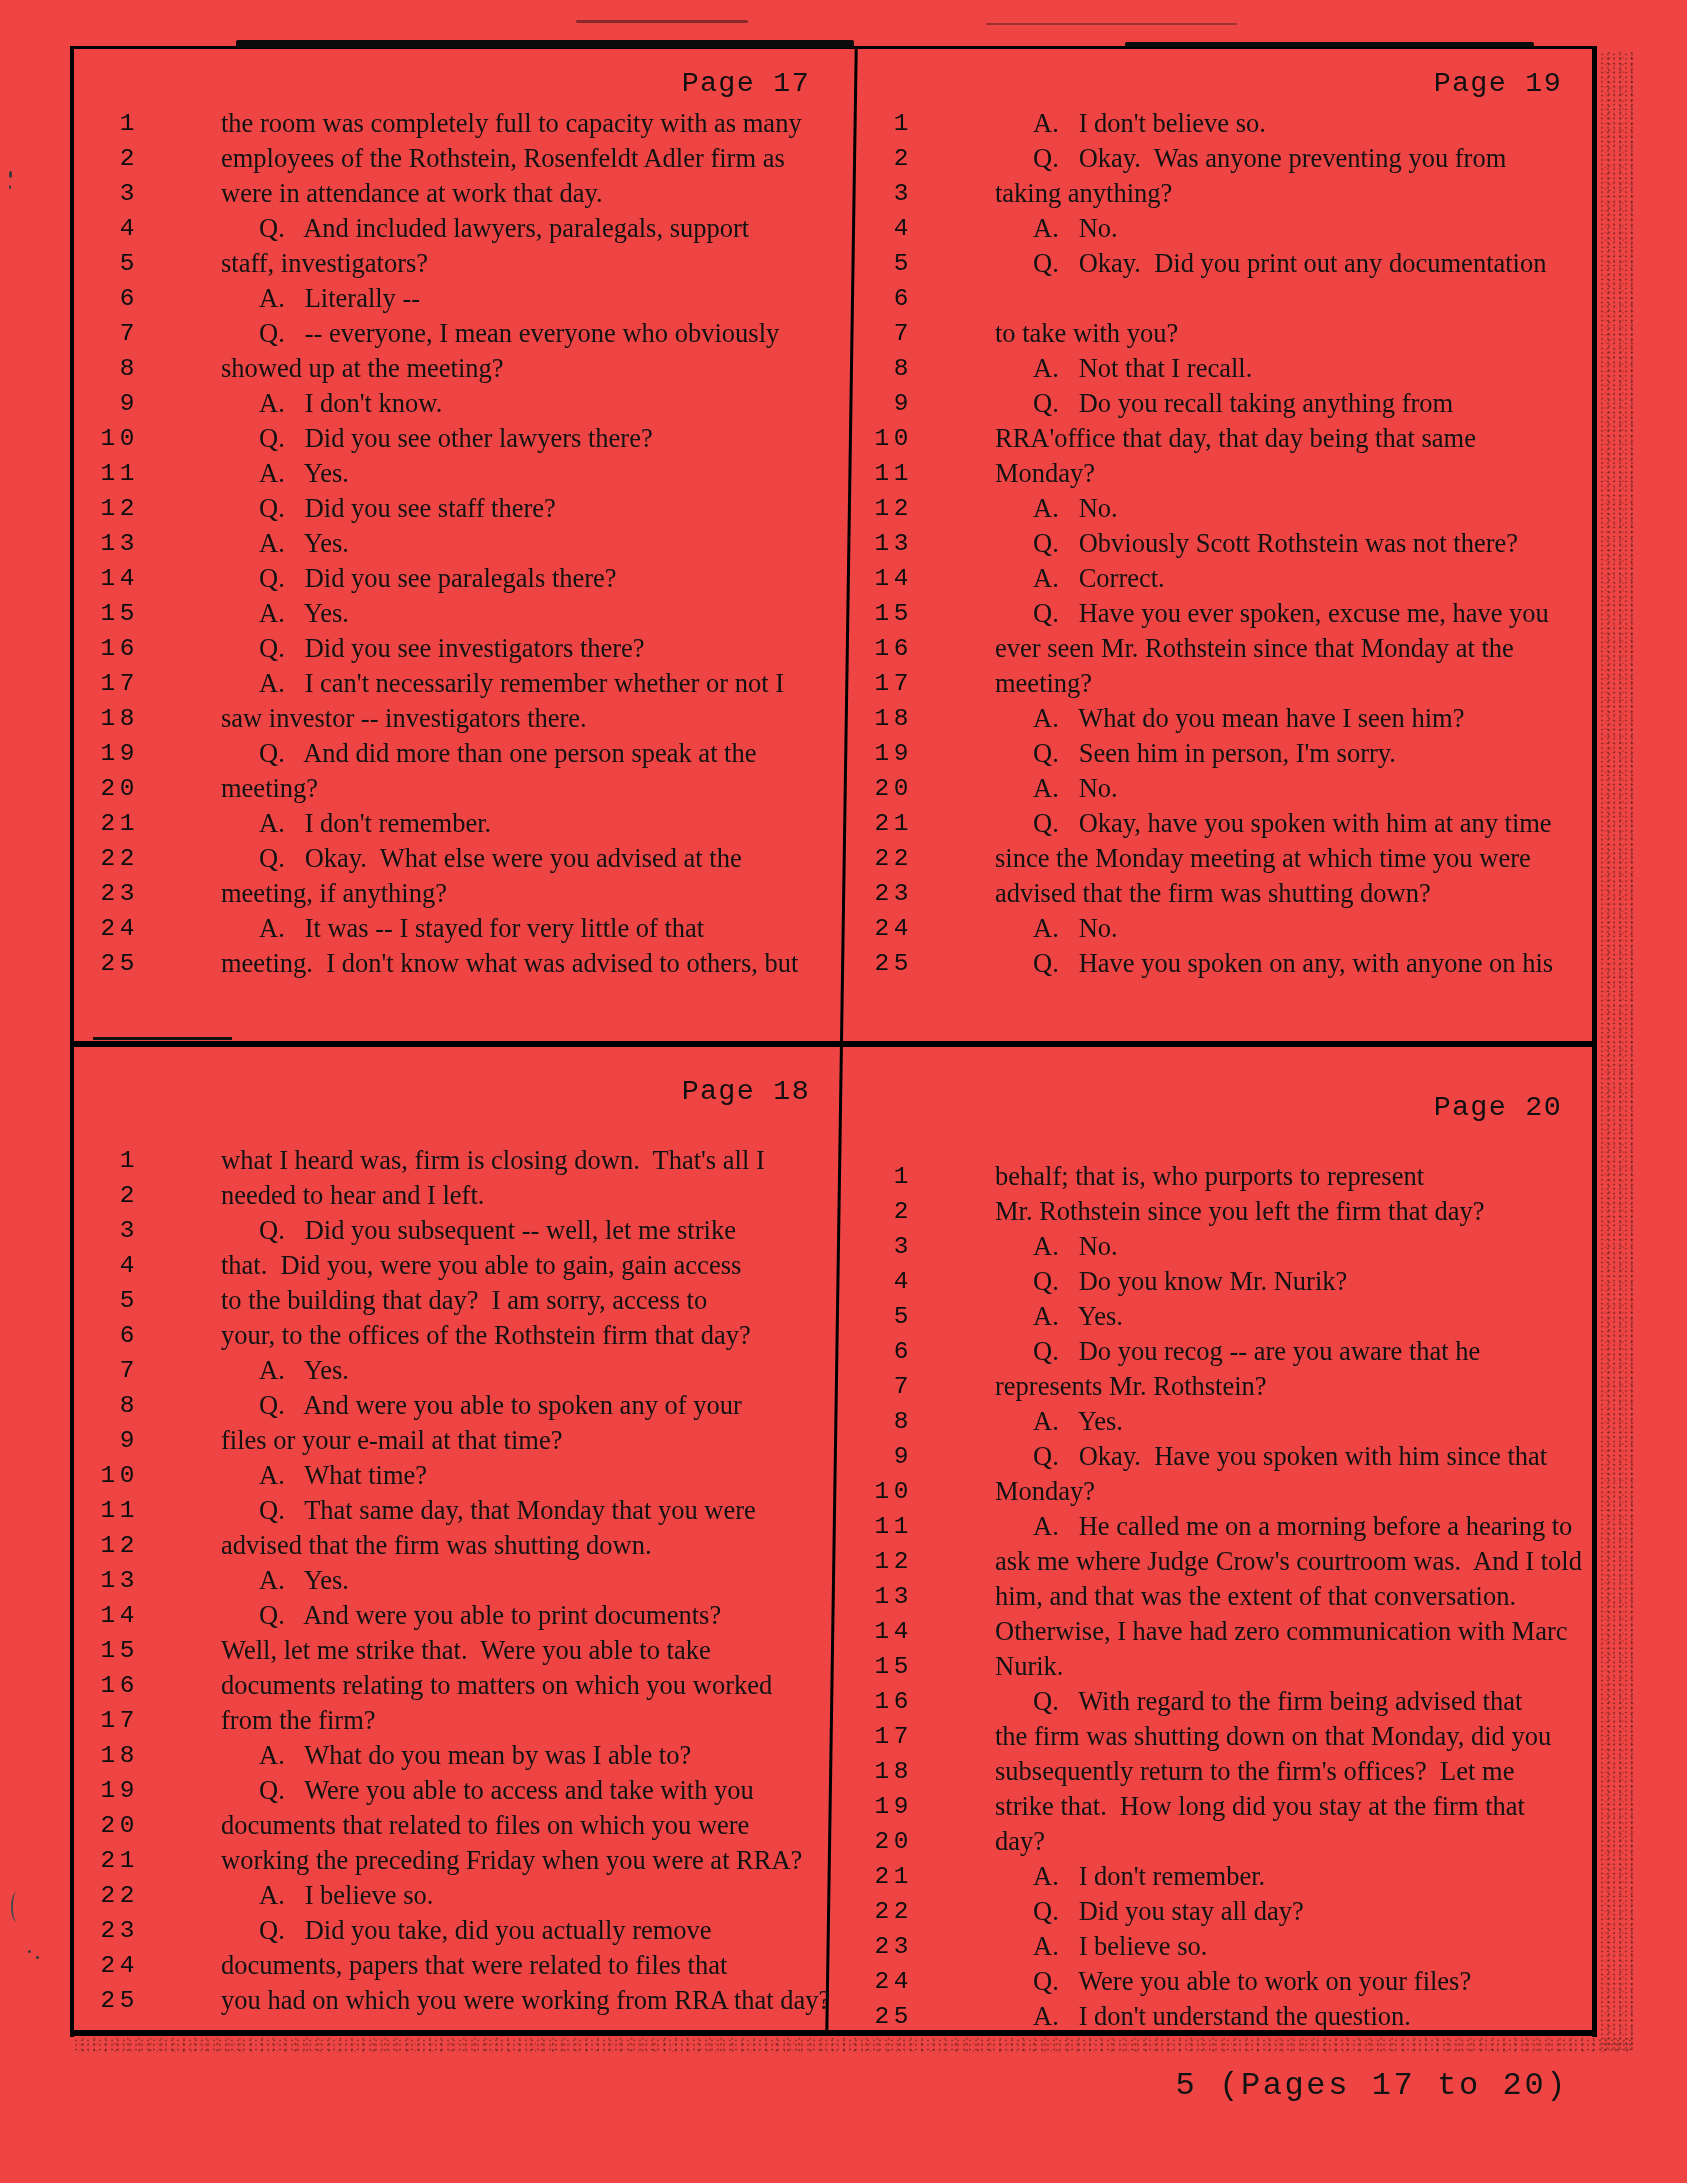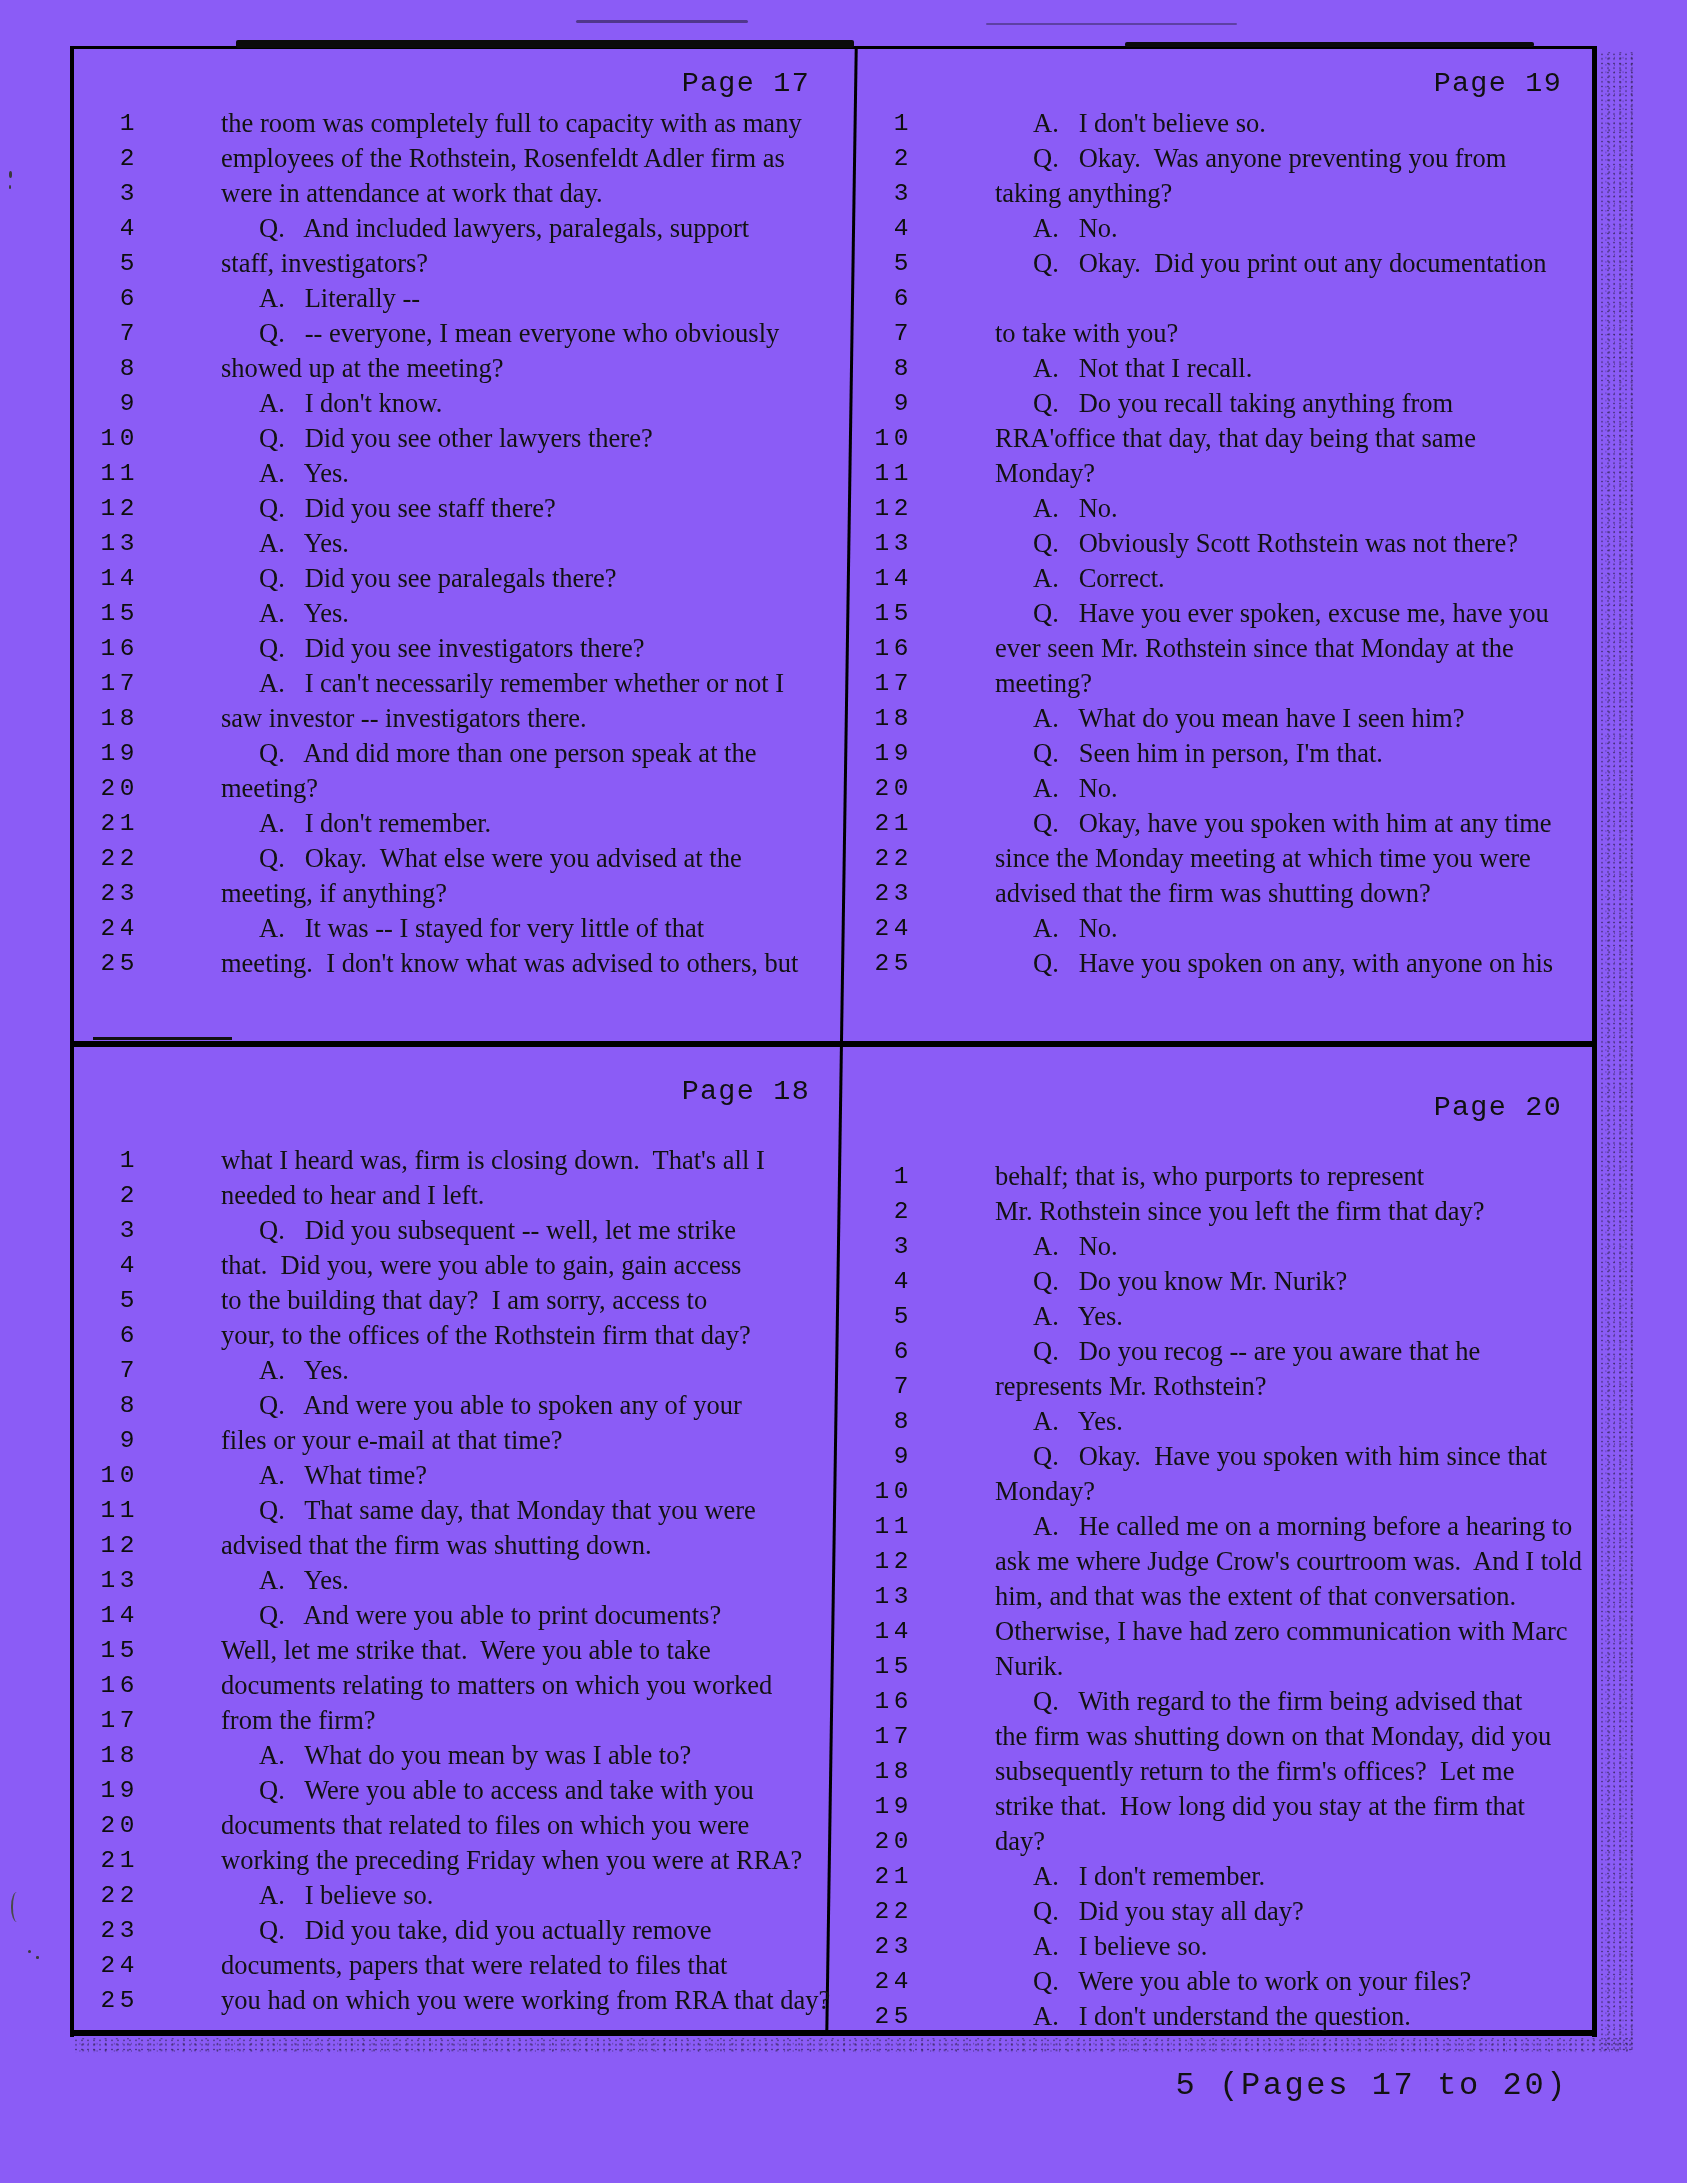--- a/index.html
+++ b/index.html
@@ -1,16 +1,16 @@
 <!DOCTYPE html>
 <html style="font-size:10.6px"><head>
 <meta charset="utf-8">
 <style>
   html,body{margin:0;padding:0;background:#ffffff;}
-  .page{position:relative;width:1687px;height:2183px;background:#8b5cf6;overflow:hidden;
+  .page{position:relative;width:1687px;height:2183px;background:#ef4444;overflow:hidden;
         font-family:"Liberation Serif", serif;color:#141414;}
   
   .bar{position:absolute;background:#000;}
   #frame-top{left:70px;top:46px;width:1526px;height:3.3px;}
   #frame-left{left:70px;top:46px;width:4px;height:1991px;}
   #frame-right{left:1592px;top:46px;width:4.6px;height:1991px;}
   #frame-bottom{left:70px;top:2030px;width:1526px;height:6px;}
   #col-divider{left:840px;top:46px;width:3.3px;height:1990px;transform:rotate(0.85deg);}
   #row-divider{left:70px;top:1041px;width:1526px;height:6px;}
   #row-divider-echo{left:93px;top:1037px;width:139px;height:3.3px;background:#111;}
@@ -264,21 +264,21 @@
         <div class="line">
         <span class="ln">17</span>
         <span class="lt">meeting?</span>
       </div>
         <div class="line qa">
         <span class="ln">18</span>
         <span class="lt">A.   What do you mean have I seen him?</span>
       </div>
         <div class="line qa">
         <span class="ln">19</span>
-        <span class="lt">Q.   Seen him in person, I'm that.</span>
+        <span class="lt">Q.   Seen him in person, I'm sorry.</span>
       </div>
         <div class="line qa">
         <span class="ln">20</span>
         <span class="lt">A.   No.</span>
       </div>
         <div class="line qa">
         <span class="ln">21</span>
         <span class="lt">Q.   Okay, have you spoken with him at any time</span>
       </div>
         <div class="line">

